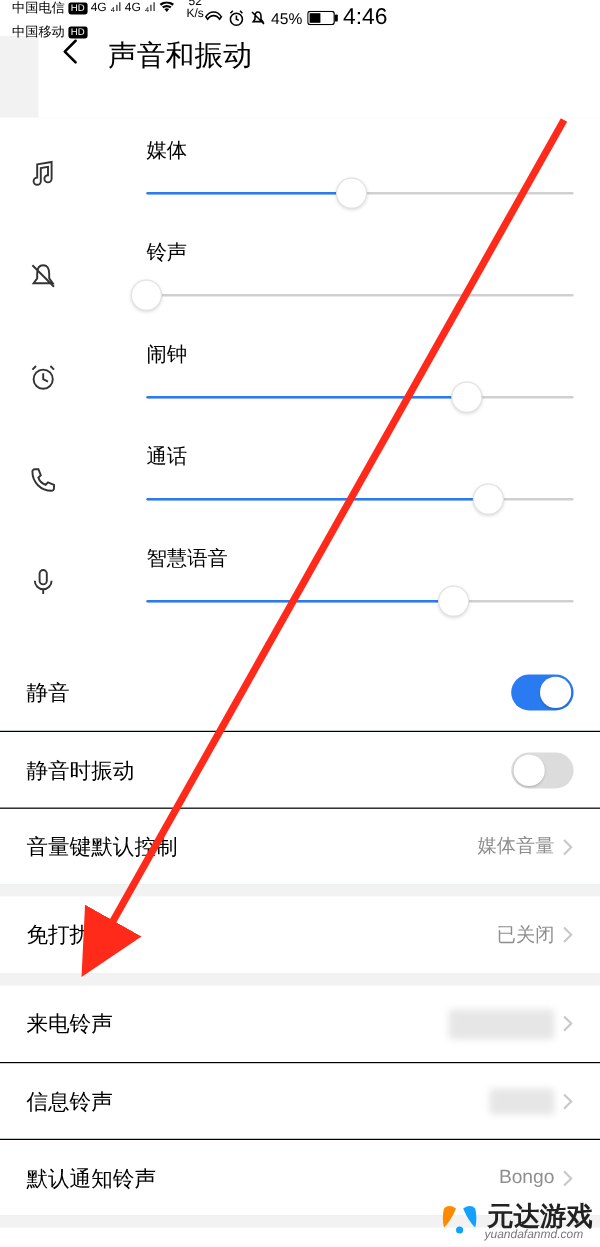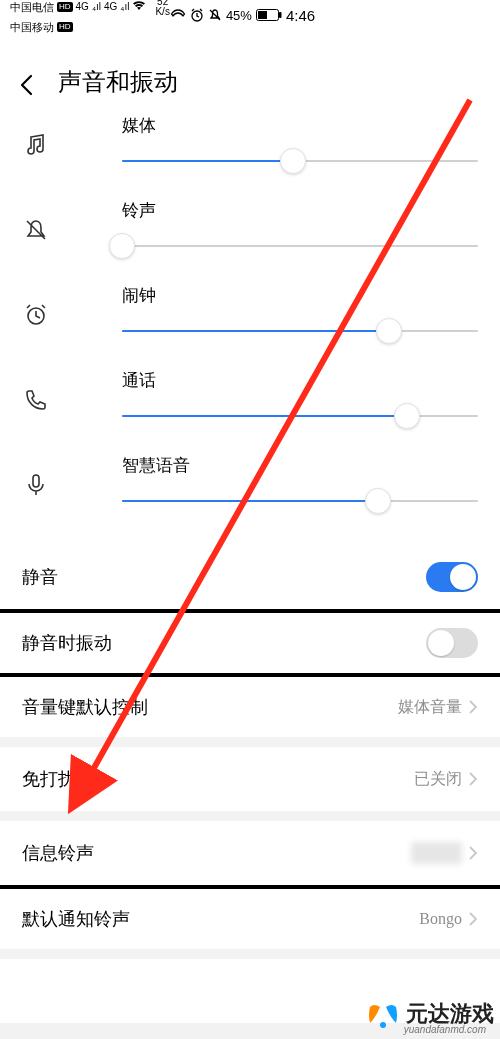--- a/index.html
+++ b/index.html
@@ -22,24 +22,25 @@
     }
     .status-left { display: flex; align-items: center; gap: 4px; flex-direction: column; align-items: flex-start; line-height: 12px; }
     .status-left .carrier { display: flex; align-items: center; gap: 3px; font-size: 11px; }
     .hd-badge { background:#000; color:#fff; font-size:8px; padding:0 2px; border-radius:2px; line-height:10px; }
     .status-right { display: flex; align-items: center; gap: 4px; font-size: 13px; }
     .status-right svg { display:block; }
     .net-speed { text-align:center; font-size:10px; line-height:10px; margin-left:6px; }
     .header {
       height: 68px;
       display: flex;
-      align-items: flex-end;
+      align-items: flex-start;
       padding: 0 14px;
       background:#fff;
       gap: 18px;
+      margin-left: 32px;
     }
     .header .title { font-size: 24px; font-weight: 500; color:#000; }
     .back-arrow svg { display:block; }
     .sliders-section { background:#fff; padding: 4px 0 18px; }
     .slider-row {
       display: flex;
       align-items: flex-start;
       padding: 12px 22px 12px 22px;
       gap: 24px;
     }
@@ -60,27 +61,27 @@
       background: #2a7af1;
       border-radius:1px;
     }
     .slider-thumb {
       position:absolute; top:50%;
       width: 26px; height:26px; border-radius:50%;
       background:#fff; border:1px solid #e2e2e2;
       box-shadow: 0 1px 3px rgba(0,0,0,.15);
       transform: translate(-50%,-50%);
     }
-    .settings-group { background:#86efac;font-family:Liberation Serif, serif; }
+    .settings-group { background:#86efac; }
     .sep { height: 10px; background:#f2f2f2; }
     .setting-row {
       min-height: 64px;
       display:flex; align-items:center; justify-content:space-between;
       padding: 0 22px;
-      border-top: 4px solid #000000;
+      border-top: 1px solid #000000;
       background:#fff;
     }
     .setting-row:first-child { border-top:none; }
     .setting-label { font-size: 18px; color:#000; }
     .setting-value { display:flex; align-items:center; gap:6px; color:#8e8e8e; font-size:16px; }
     .chevron { color:#c8c8c8; }
     .chevron svg{display:block;}
     .toggle {
       width: 52px; height: 30px; border-radius: 15px; position:relative;
     }
@@ -158,21 +159,21 @@
         </svg>
     </span>
     <span>45%</span>
     <span>
       <svg width="26" height="12" viewBox="0 0 26 12">
           <rect x="0.5" y="0.5" width="22" height="11" rx="2" fill="none" stroke="#000"></rect>
           <rect x="2" y="2" width="9" height="8" fill="#000"></rect>
           <rect x="23" y="3" width="2.5" height="6" rx="1" fill="#000"></rect>
         </svg>
     </span>
-    <span style="font-size:15px;">4:46</span>
+    <span style="font-size:19px;">4:46</span>
   </div>
 </div>
 
 <div class="header">
   <span class="back-arrow">
     <svg width="26" height="26" viewBox="0 0 26 26">
         <path d="M17 4 L8 13 L17 22" fill="none" stroke="#000" stroke-width="2.2" stroke-linecap="round" stroke-linejoin="round"></path>
       </svg>
   </span>
   <span class="title">声音和振动</span>
@@ -306,20 +307,31 @@
             <path d="M2 2 L8 8 L2 14" fill="none" stroke="currentColor" stroke-width="1.8"></path>
           </svg>
         </span>
     </span>
   </div>
 </div>
 
 <div class="sep"></div>
 
 <div class="settings-group">
+  <div class="setting-row">
+    <span class="setting-label">来电铃声</span>
+    <span class="setting-value">
+      <span class="blur-value">卡一卡二卡</span>
+      <span class="chevron">
+          <svg width="10" height="16" viewBox="0 0 10 16">
+            <path d="M2 2 L8 8 L2 14" fill="none" stroke="currentColor" stroke-width="1.8"></path>
+          </svg>
+        </span>
+    </span>
+  </div>
   <div class="setting-row">
     <span class="setting-label">信息铃声</span>
     <span class="setting-value">
       <span class="blur-value">Bongo</span>
       <span class="chevron">
           <svg width="10" height="16" viewBox="0 0 10 16">
             <path d="M2 2 L8 8 L2 14" fill="none" stroke="currentColor" stroke-width="1.8"></path>
           </svg>
         </span>
     </span>

